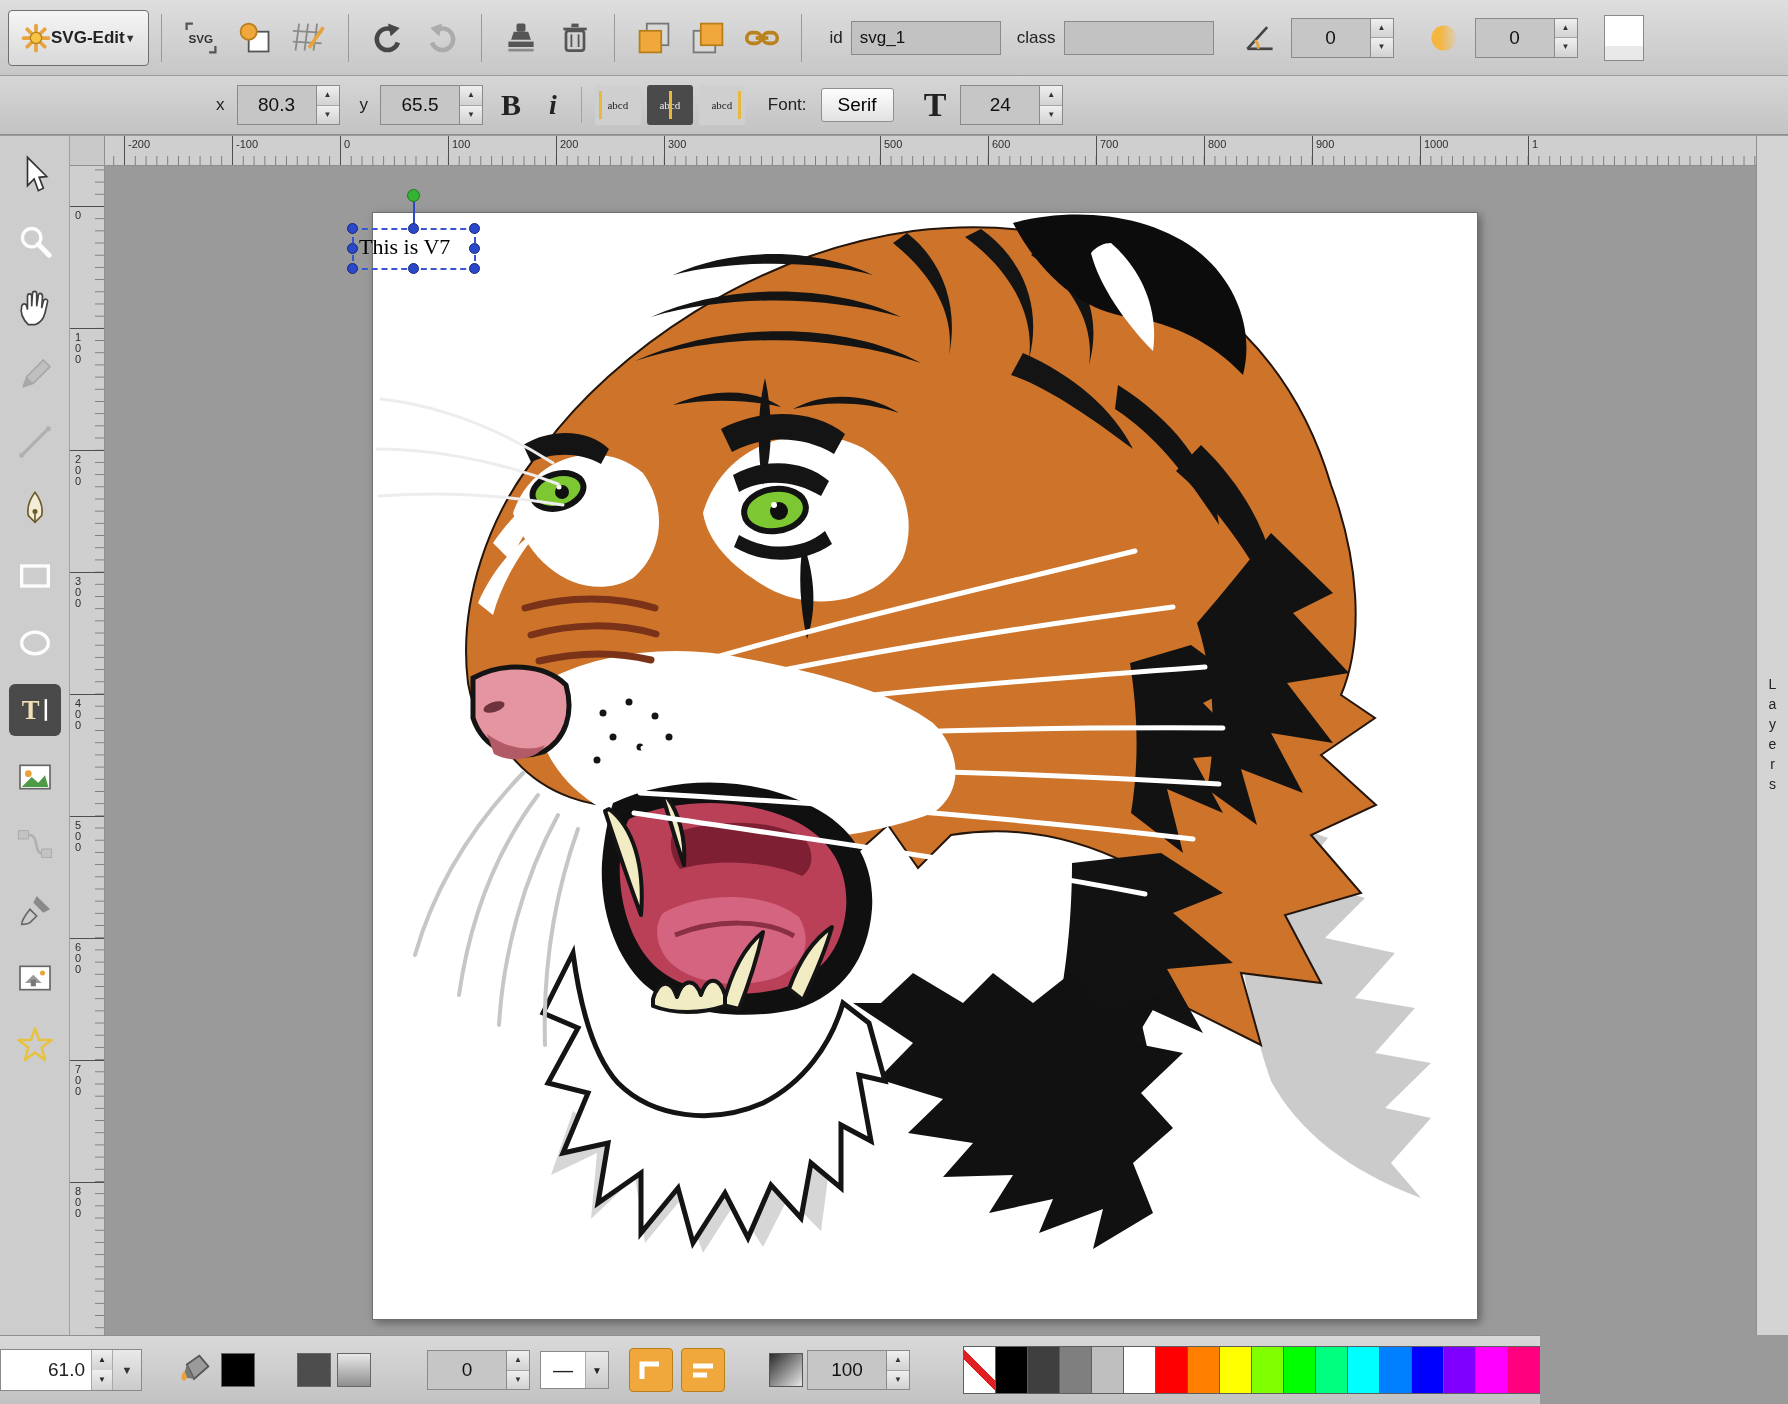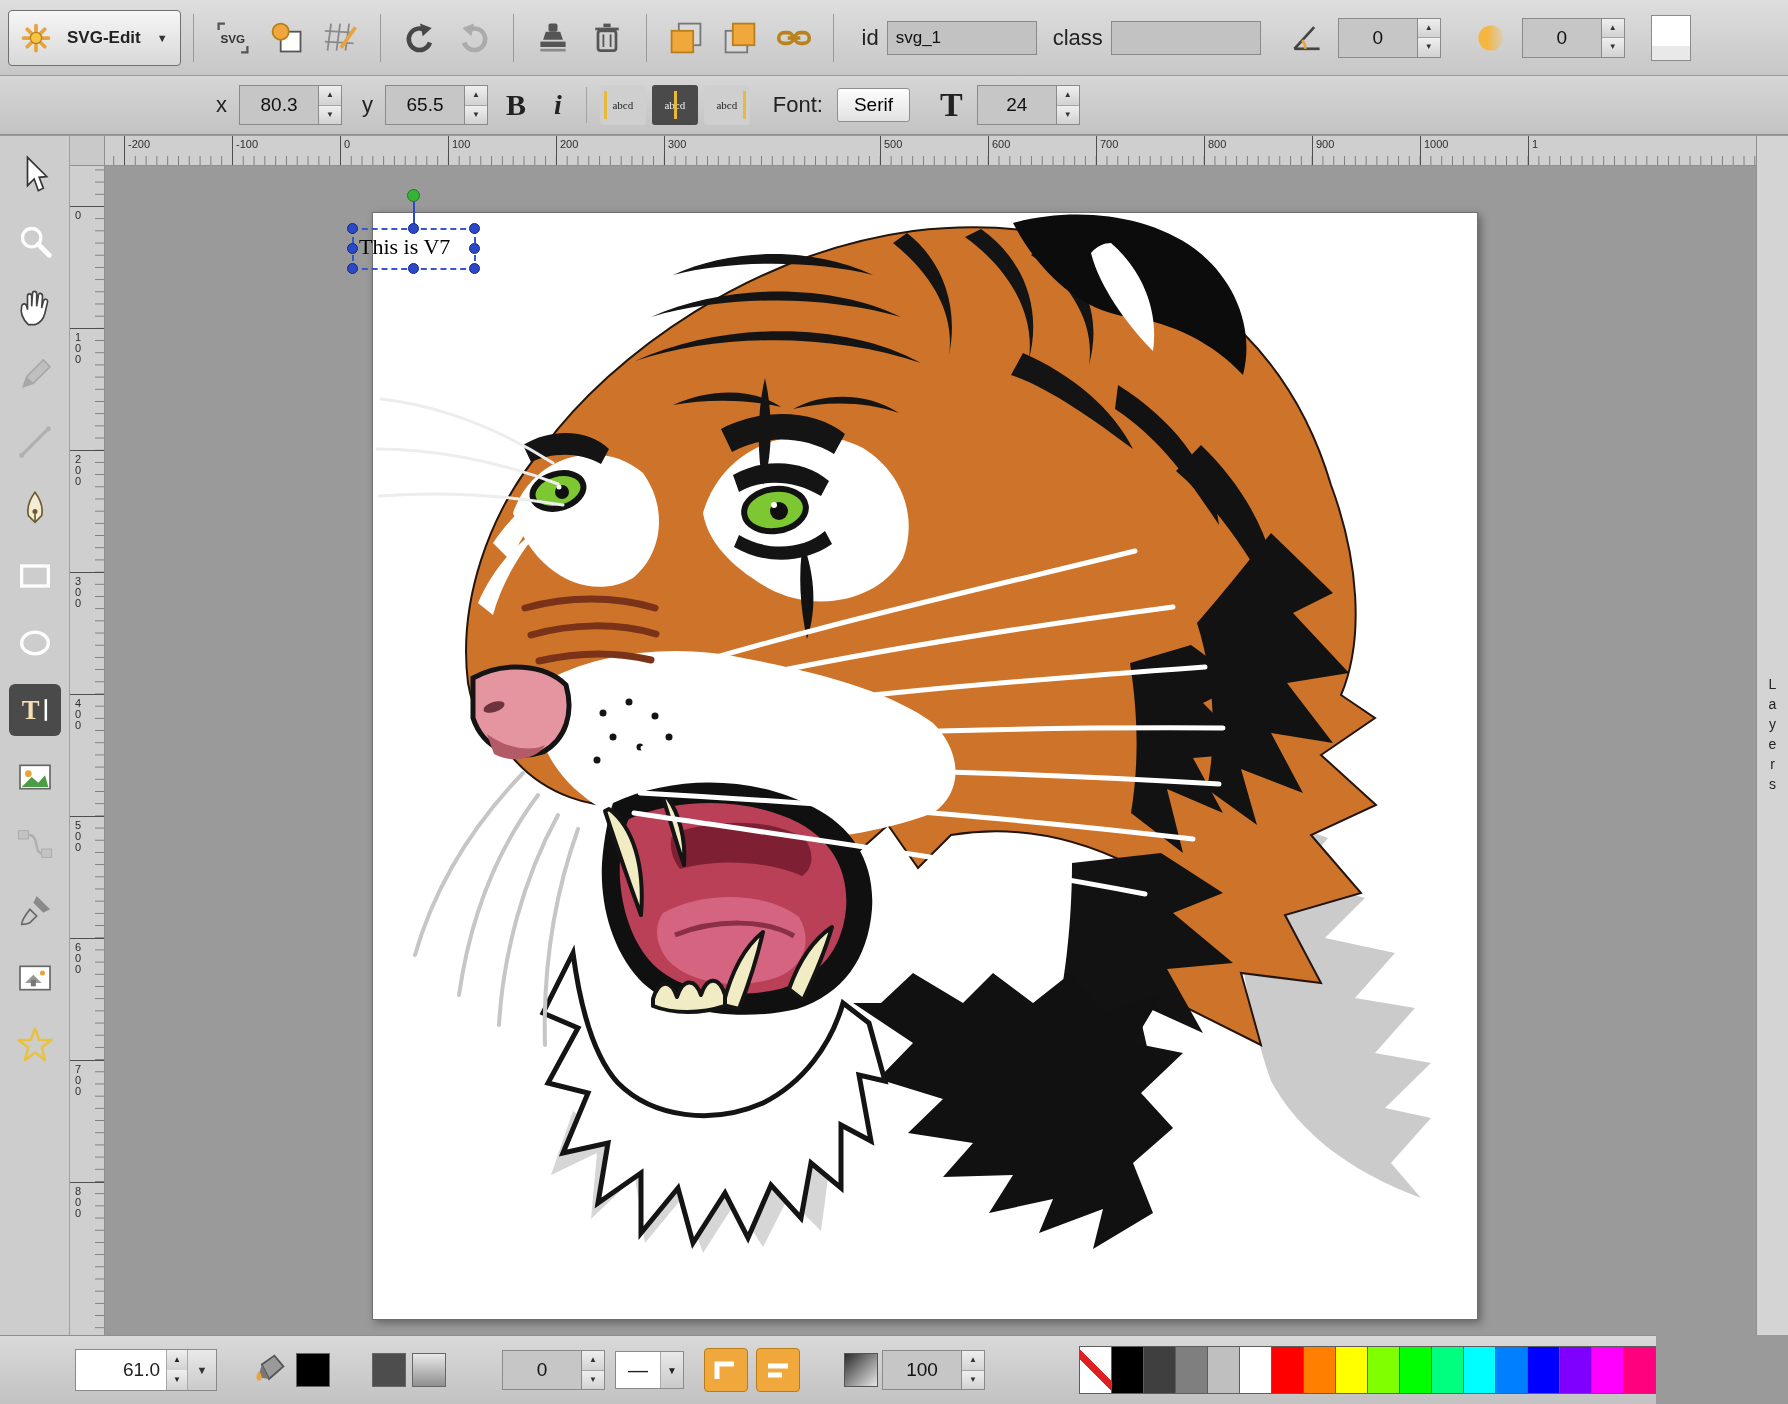--- a/index.html
+++ b/index.html
@@ -7,28 +7,28 @@
        font-family:"Liberation Sans",sans-serif;color:#222;}
   
   .tb1{position:absolute;left:0;top:0;width:1788px;height:75px;
        background:linear-gradient(#dedede,#c7c7c7);border-bottom:1px solid #9c9c9c;
        display:flex;align-items:center;}
   .tb2{position:absolute;left:0;top:76px;width:1788px;height:59px;
        background:linear-gradient(#d6d6d6,#c3c3c3);border-bottom:1px solid #8f8f8f;
        display:flex;align-items:center;padding-left:200px;box-sizing:border-box;}
   .sep{width:1px;height:48px;background:#9a9a9a;margin:0 12px;flex:0 0 auto;}
   .sep2{width:1px;height:36px;background:#a3a3a3;margin:0 10px;flex:0 0 auto;}
-  .menu-btn{display:flex;align-items:center;gap:16px;margin-left:8px;padding:6px 12px;height:42px;
+  .menu-btn{display:flex;align-items:center;gap:0;margin-left:8px;padding:6px 12px;height:42px;
        border:1px solid #6f6f6f;border-radius:4px;background:linear-gradient(#f6f6f6,#d8d8d8);
        font-size:17px;font-weight:bold;color:#222;cursor:default;flex:0 0 auto;}
   .caret{font-size:11px;color:#333;}
   .icon-btn{width:48px;height:48px;display:flex;align-items:center;justify-content:center;
        border-radius:5px;flex:0 0 auto;margin:0 3px;}
   .icon-btn svg{width:36px;height:36px;}
-  .lbl{font-size:22px;color:#222;margin:0 8px 0 16px;flex:0 0 auto;}
+  .lbl{font-size:17px;color:#222;margin:0 8px 0 16px;flex:0 0 auto;}
   .field{width:132px;height:32px;background:#c2c2c2;border:1px solid #8a8a8a;
        font-size:17px;padding:0 8px;font-family:"Liberation Sans",sans-serif;color:#111;flex:0 0 auto;}
   
   .spinner{display:flex;height:40px;flex:0 0 auto;margin:0 4px;}
   .spinner .val{min-width:66px;padding:0 6px;background:#c6c6c6;border:1px solid #8a8a8a;
        display:flex;align-items:center;justify-content:center;font-size:19px;color:#111;}
   .spinner .btns{width:22px;display:flex;flex-direction:column;border:1px solid #8a8a8a;border-left:none;}
   .spinner .btns div{flex:1;background:linear-gradient(#efefef,#d2d2d2);font-size:8px;line-height:8px;
        display:flex;align-items:center;justify-content:center;color:#333;}
   .spinner .btns div:first-child{border-bottom:1px solid #a5a5a5;}
@@ -77,23 +77,23 @@
   .sel-rect{position:absolute;left:247px;top:62px;width:124px;height:42px;border:2px dashed #3a55d0;box-sizing:border-box;}
   .sel-text{position:absolute;left:254px;top:68px;font-family:"Liberation Serif",serif;font-size:22px;color:#000;white-space:nowrap;}
   .handle{position:absolute;width:11px;height:11px;border-radius:50%;background:#2b48c9;border:1px solid #142a80;box-sizing:border-box;}
   .rot-handle{position:absolute;width:13px;height:13px;border-radius:50%;background:#35b335;border:1px solid #1d7a1d;box-sizing:border-box;}
   .rot-stem{position:absolute;width:2px;background:#2b48c9;}
   
   .layers{position:absolute;left:1756px;top:136px;width:32px;height:1199px;background:#d4d4d4;
        border-left:1px solid #8f8f8f;box-sizing:border-box;display:flex;align-items:center;justify-content:center;}
   .layers span{writing-mode:vertical-lr;text-orientation:upright;font-size:14px;letter-spacing:4px;color:#222;}
   
-  .tbb{position:absolute;left:0;top:1335px;width:1656px;height:69px;
+  .tbb{position:absolute;left:0;top:1335px;width:1540px;height:69px;
        background:linear-gradient(#d9d9d9,#c2c2c2);border-top:1px solid #8f8f8f;
-       display:flex;align-items:center;padding-left:75px;box-sizing:border-box;}
+       display:flex;align-items:center;box-sizing:border-box;}
   .zoomwrap{display:flex;height:40px;flex:0 0 auto;border:1px solid #8a8a8a;background:#fff;}
   .zoomwrap .zval{width:84px;display:flex;align-items:center;justify-content:flex-end;padding-right:6px;font-size:19px;}
   .zoomwrap .btns{width:20px;display:flex;flex-direction:column;border-left:1px solid #aaa;}
   .zoomwrap .btns div{flex:1;background:linear-gradient(#efefef,#d2d2d2);font-size:8px;line-height:8px;display:flex;align-items:center;justify-content:center;}
   .zoomwrap .dd{width:28px;background:linear-gradient(#e9e9e9,#cacaca);border-left:1px solid #aaa;
        display:flex;align-items:center;justify-content:center;font-size:11px;color:#333;}
   .swatch-big{width:34px;height:34px;border:1px solid #666;box-sizing:border-box;flex:0 0 auto;}
   .orange-btn{width:42px;height:42px;background:#f0a83c;border:1px solid #b97e1c;border-radius:4px;
        display:flex;align-items:center;justify-content:center;margin:0 4px;flex:0 0 auto;}
   .orange-btn svg{width:28px;height:28px;}

